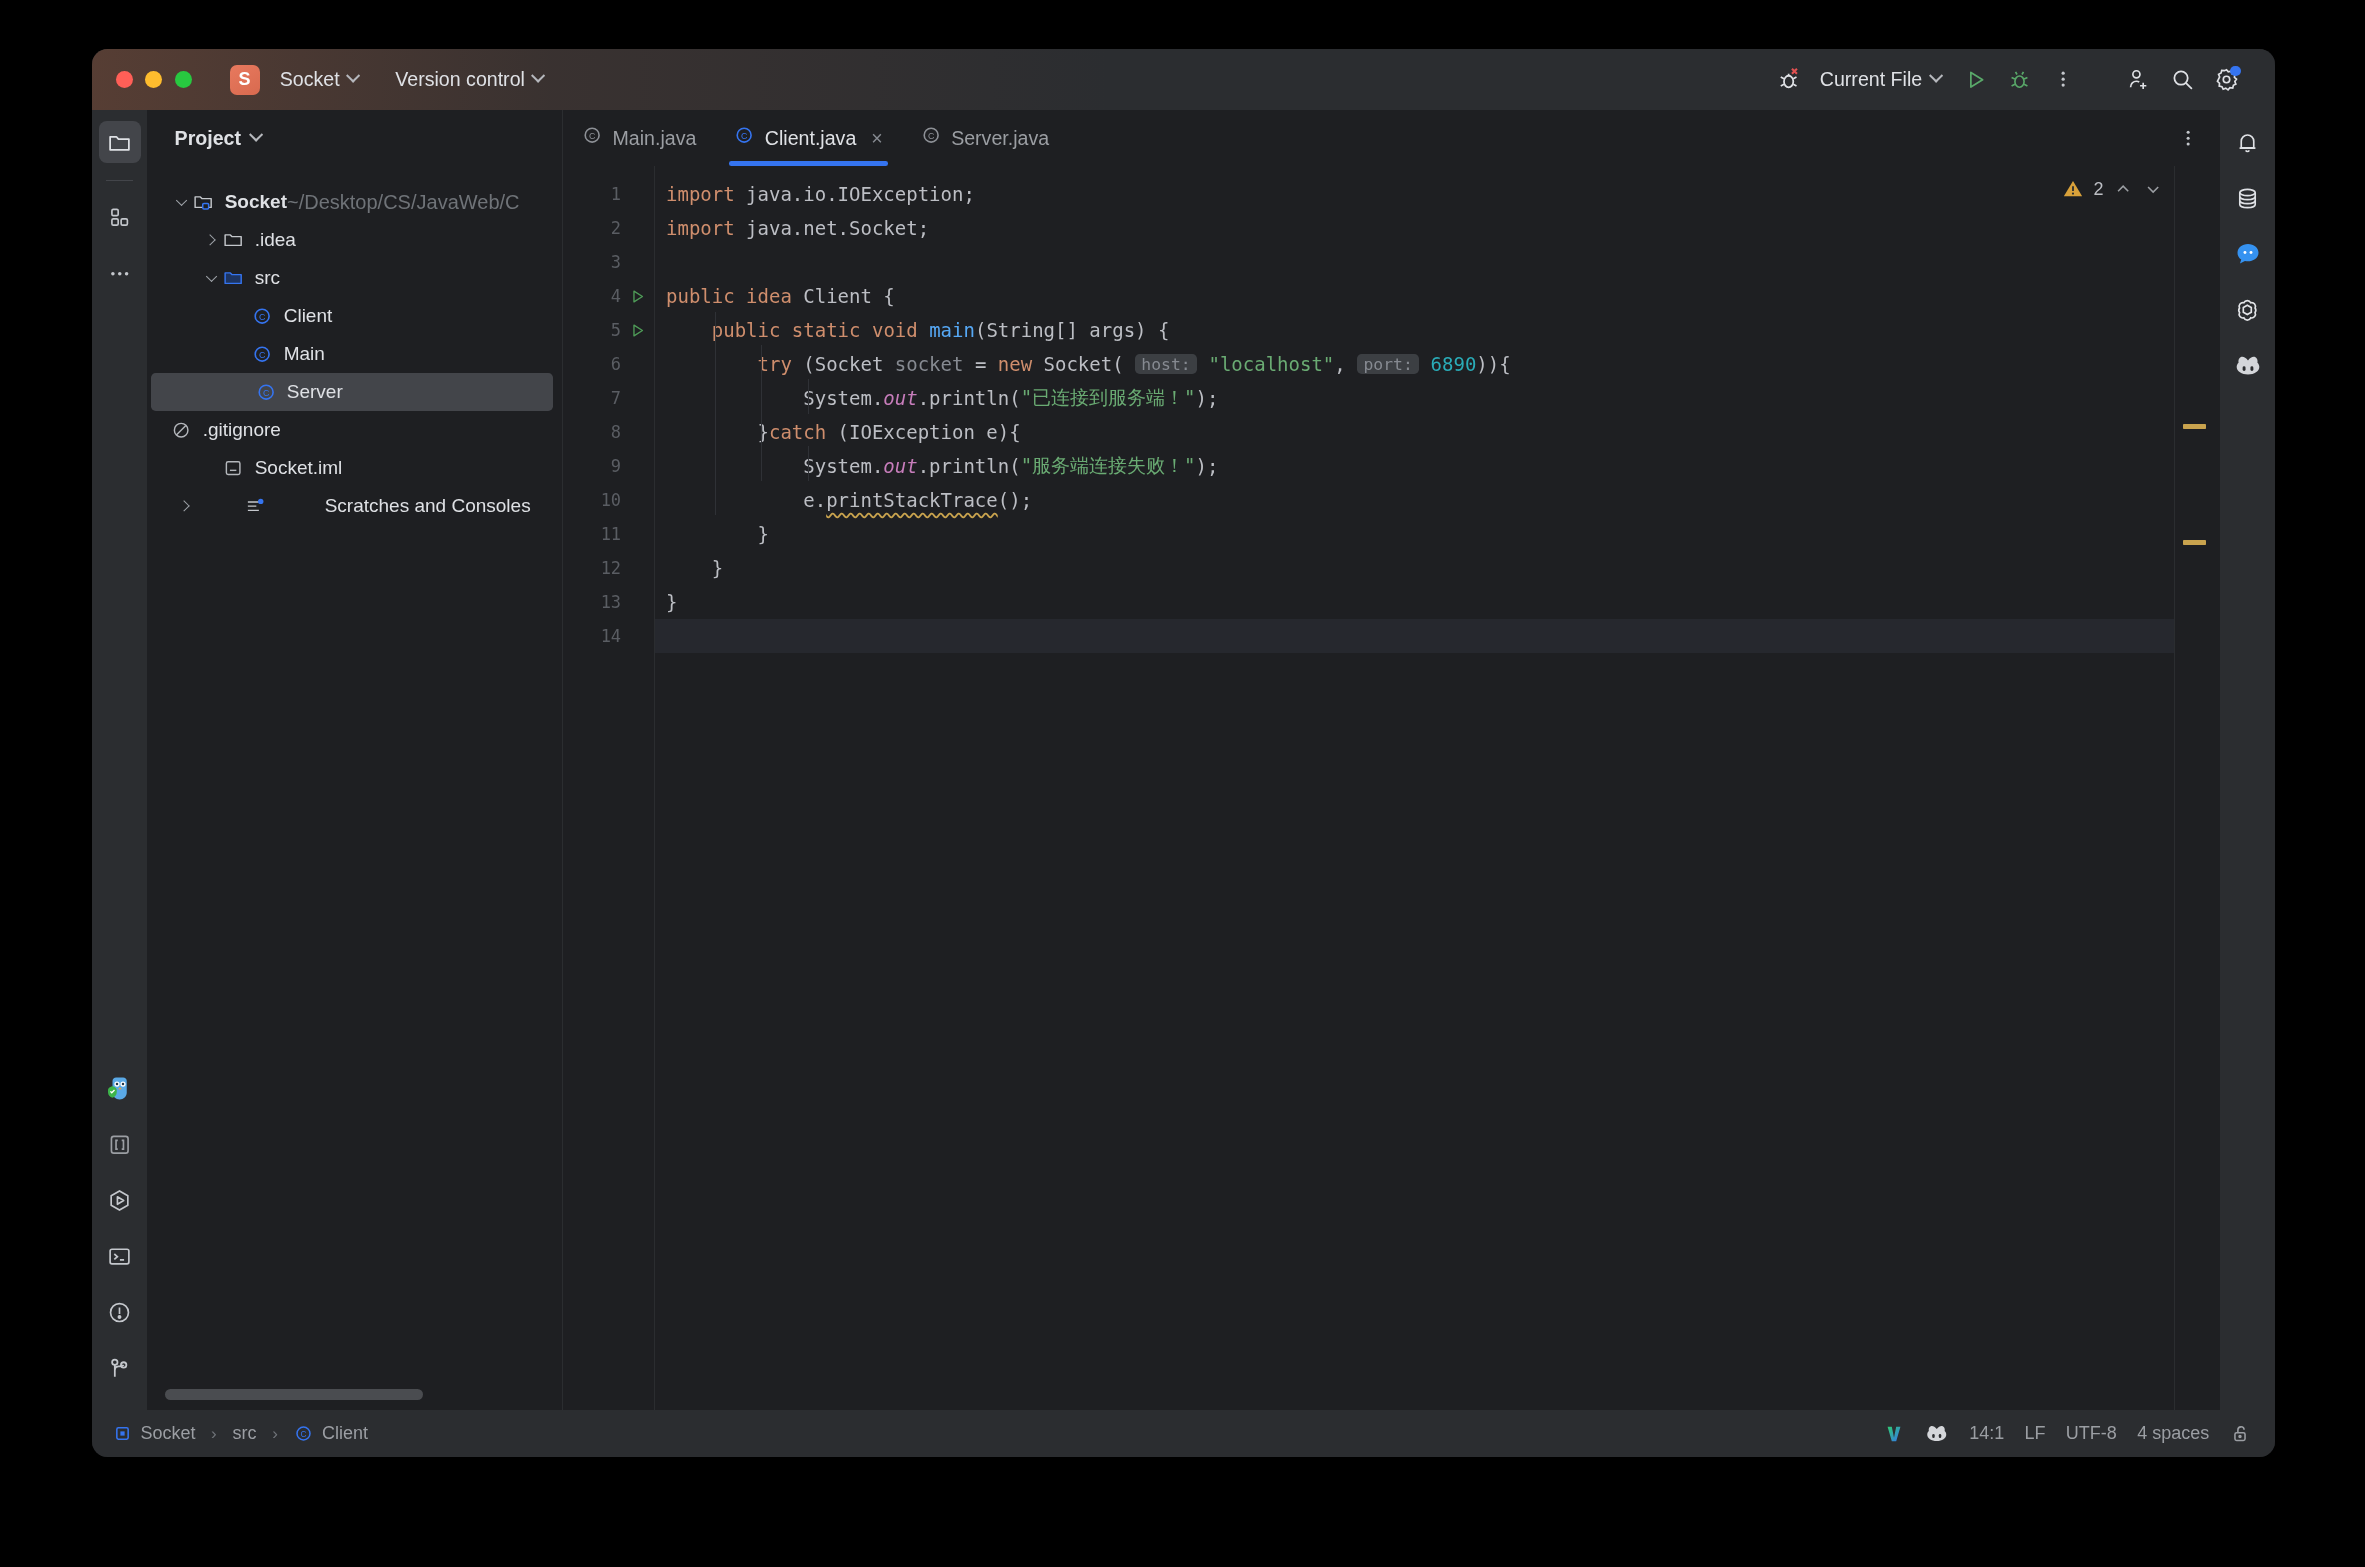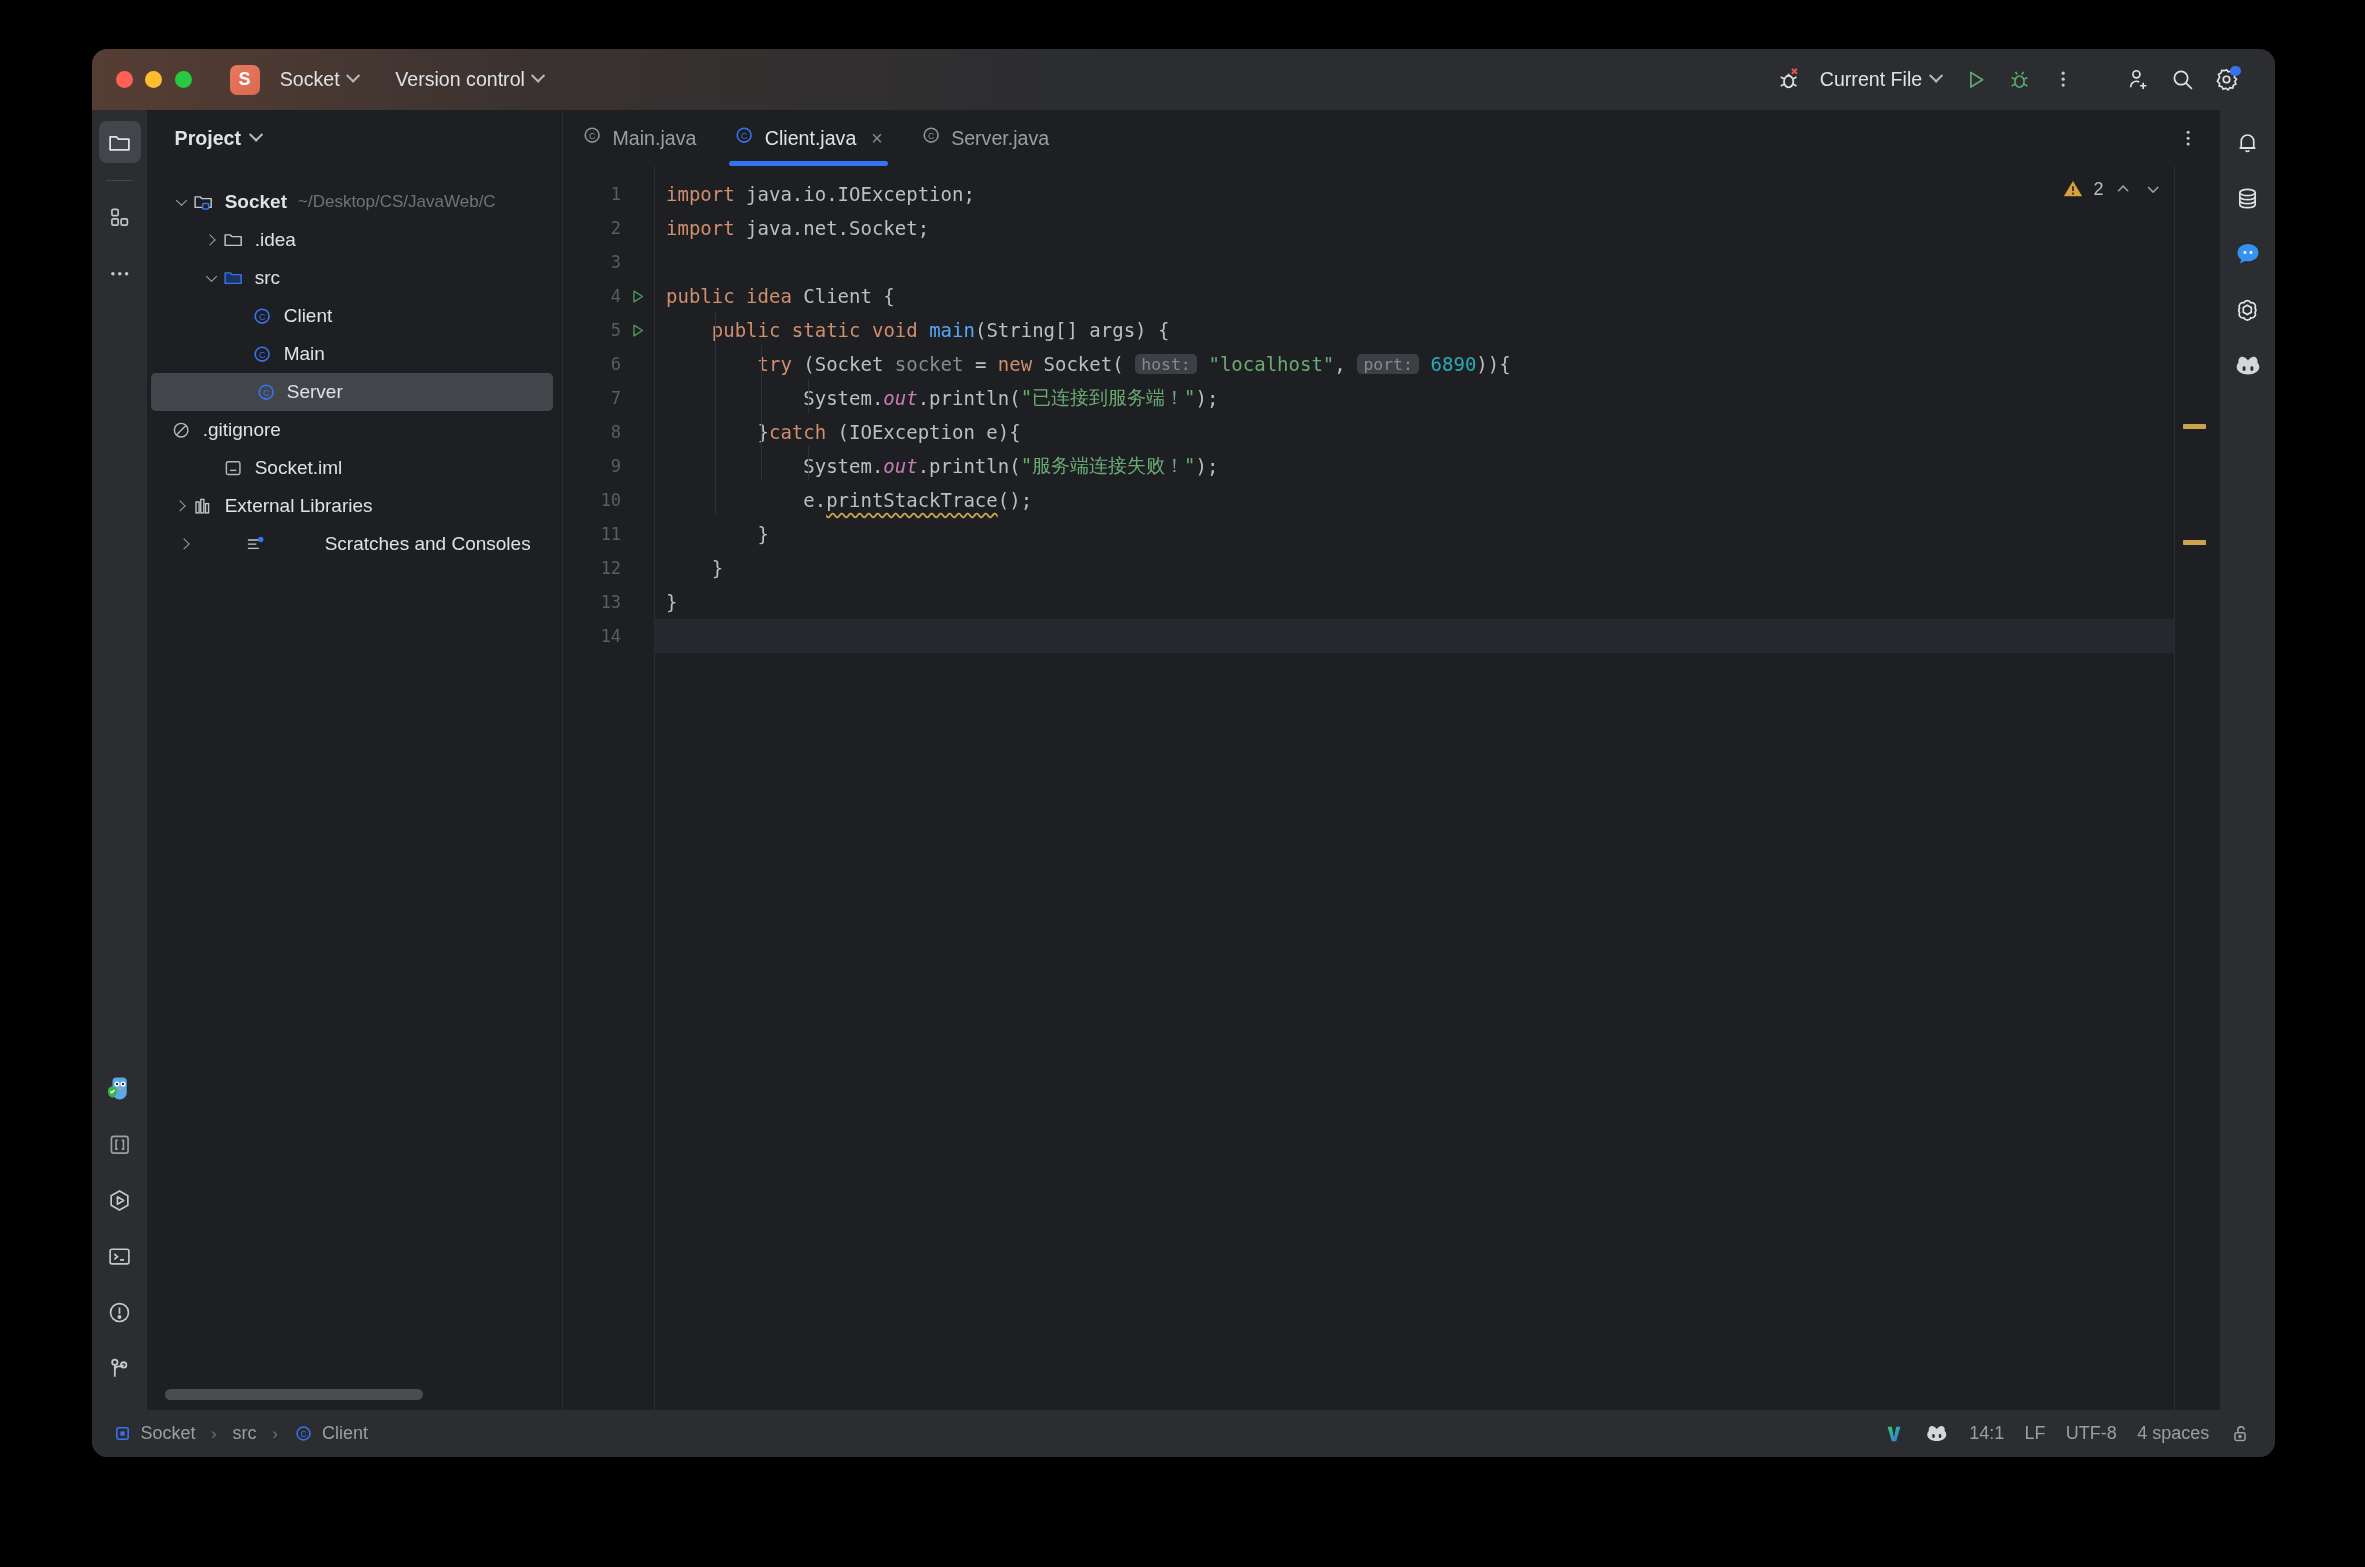--- a/index.html
+++ b/index.html
@@ -85,21 +85,21 @@
     height: 38px; display: flex; align-items: center; color: #dfe1e5; font-size: 19px;
     padding-right: 9.4px; white-space: nowrap;
   }
   .row.sel { background: #43454a; border-radius: 4.7px; margin: 0 9.4px 0 3.1px; }
   .arrow { width: 20.3px; height: 20.3px; flex: 0 0 20.3px; display: flex; align-items: center; justify-content: center; }
   .arrow i { width: 7.8px; height: 7.8px; border-right: 1.9px solid #9fa3a9; border-bottom: 1.9px solid #9fa3a9; display:block; }
   .arrow.r i { transform: rotate(-45deg); }
   .arrow.d i { transform: rotate(45deg) translateY(-2.3px); }
   .ic { width: 26.6px; flex: 0 0 26.6px; display: flex; align-items: center; justify-content: center; margin-right: 7.8px; }
   .bold { font-weight: bold; }
-  .path { color: #6f7378; font-size: 17px; margin-left: 11px; }
+  .path { color: #6f7378; font-size: 20px; }
   .hscroll-wrap { height: 31px; flex: 0 0 auto; display:flex; align-items:center; padding: 0 14px 0 17px; }
   .hscroll { height: 11.7px; width: 258px; background: #4a4c50; border-radius: 6.3px; }
 
   
   .editor { flex: 1 1 auto; display: flex; flex-direction: column; background: #1e1f22; min-width: 0; }
   .tabbar { height: 56px; display: flex; align-items: stretch; background: #1e1f22; flex: 0 0 auto; position: relative; }
   .tab {
     display: flex; align-items: center; gap: 10.2px; padding: 0 19px; color: #9b9ea3;
     font-size: 19.6px; position: relative; white-space: nowrap;
   }
@@ -405,33 +405,20 @@
           </div>
           <div class="row" style="padding-left: 52px;">
             <span class="arrow "></span>
             <span class="ic">
               <svg width="20.3" height="20.3" viewBox="0 0 24 24" fill="none" stroke="#b4b7bc" stroke-width="1.7">
                 <rect x="4" y="4.5" width="16" height="15" rx="2"></rect>
                 <path d="M8.2 14.6h7.6"></path>
               </svg>
             </span>
             <span>Socket.iml</span>
-          </div>
-          <div class="row" style="padding-left: 22px;">
-            <span class="arrow r">
-              <i></i>
-            </span>
-            <span class="ic">
-              <svg width="20.3" height="20.3" viewBox="0 0 24 24" fill="none" stroke="#c4c7cc" stroke-width="1.6">
-                <rect x="3.6" y="7" width="3.6" height="13"></rect>
-                <rect x="9.2" y="4" width="3.6" height="16"></rect>
-                <rect x="14.8" y="9" width="3.6" height="11"></rect>
-              </svg>
-            </span>
-            <span>External Libraries</span>
           </div>
           <div class="row" style="padding-left: 26px; gap: 48px;">
             <span class="arrow r">
               <i></i>
             </span>
             <span class="ic">
               <svg width="20.3" height="20.3" viewBox="0 0 24 24" fill="none" stroke="#c4c7cc" stroke-width="1.7">
                 <path d="M3.4 7h13M3.4 12h10M3.4 17h13"></path>
                 <circle cx="18.6" cy="6.4" r="3.2" fill="#3574f0" stroke="none"></circle>
               </svg>

